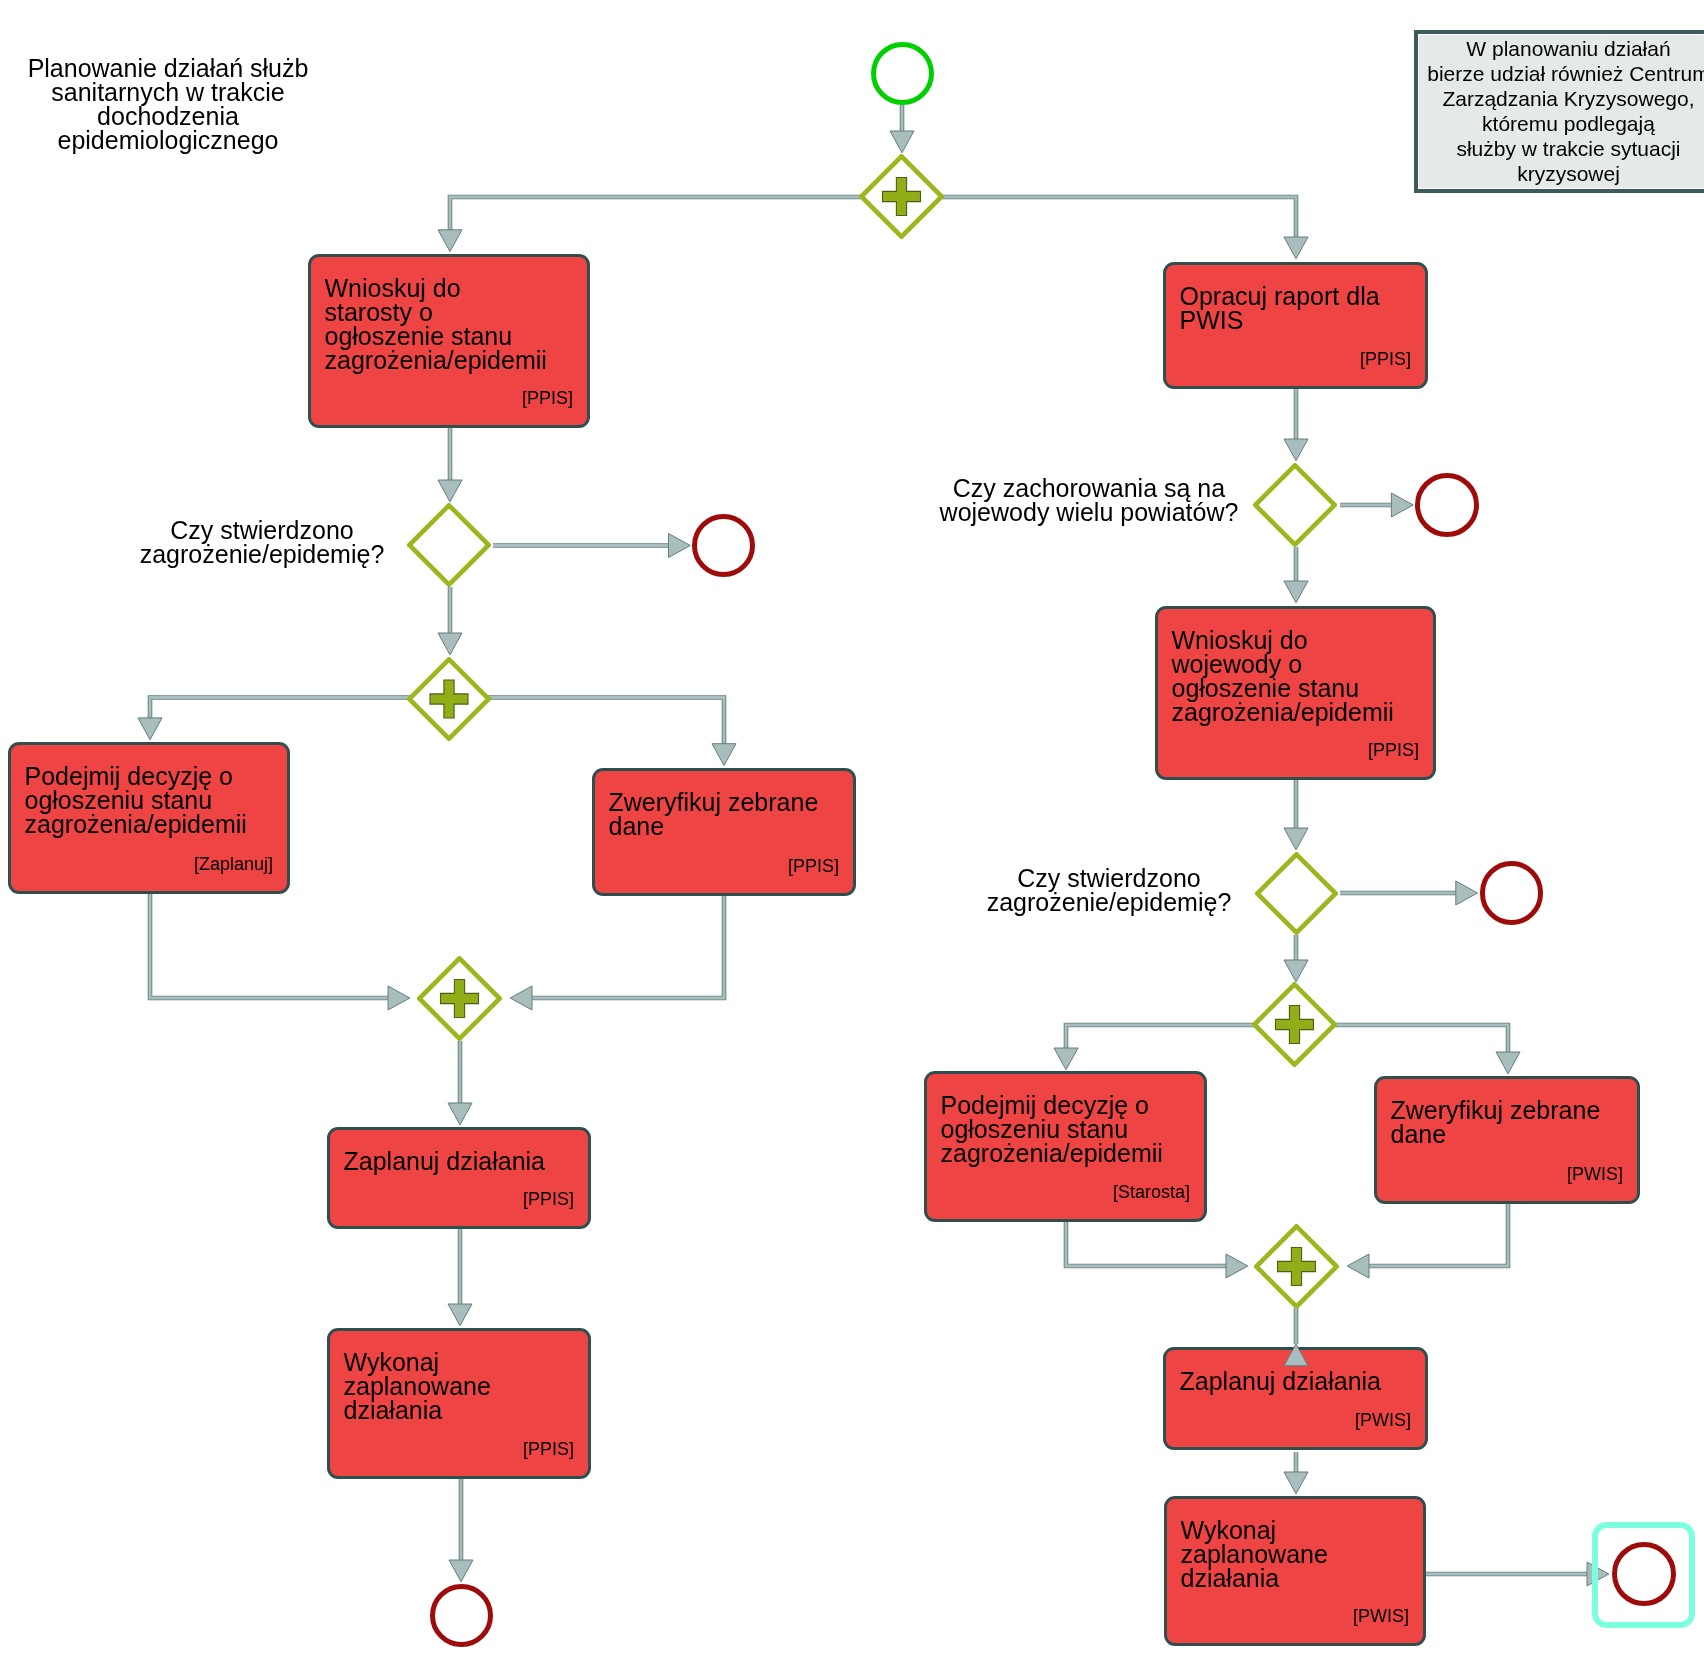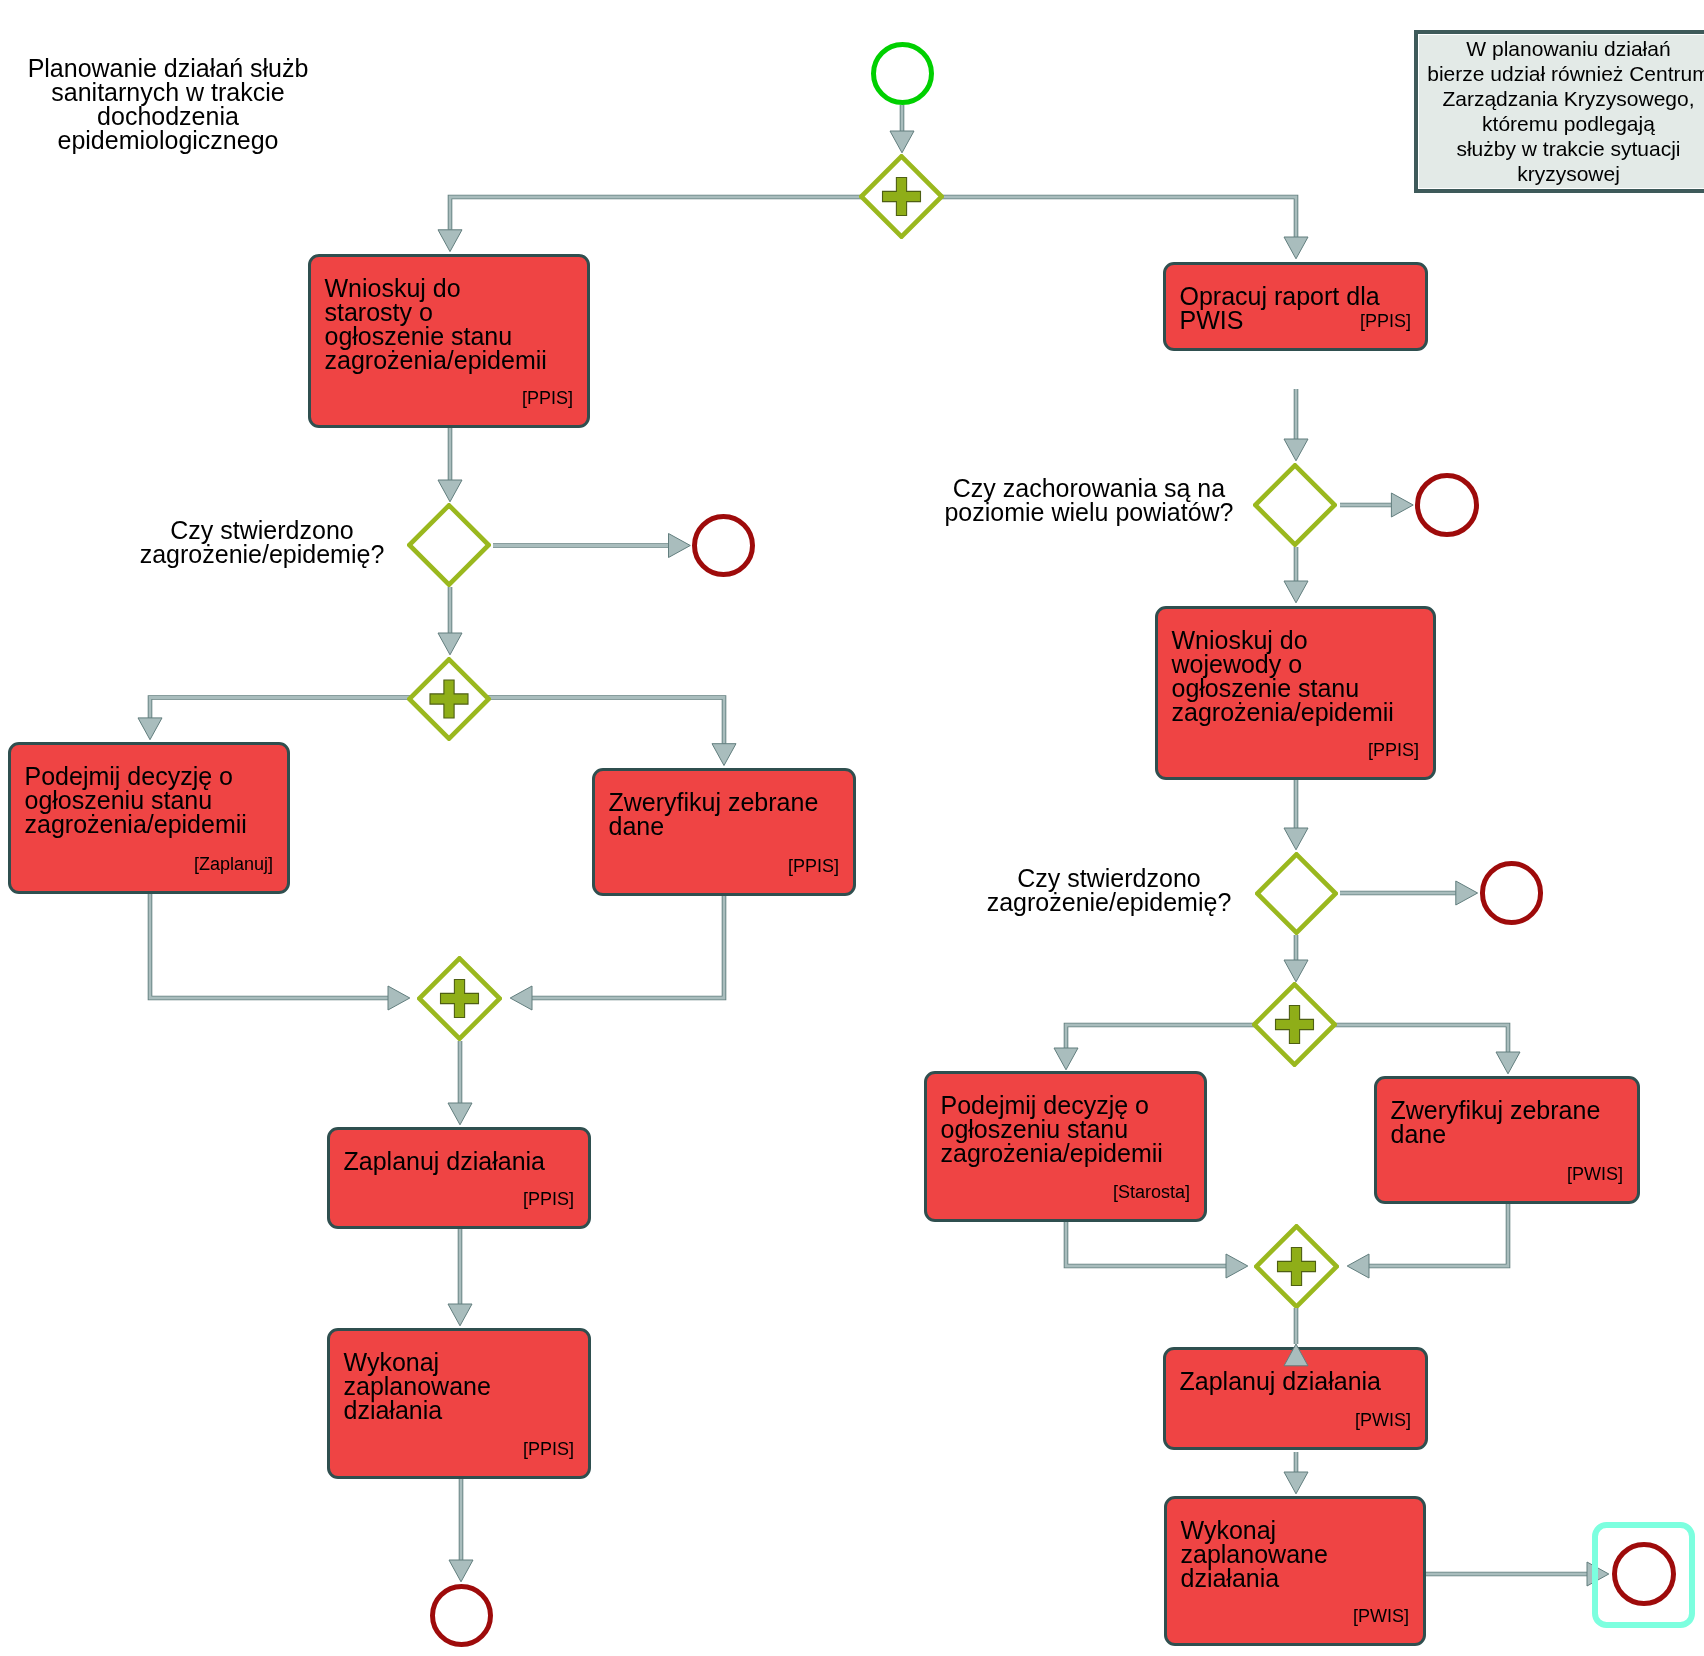--- a/index.html
+++ b/index.html
@@ -195,21 +195,21 @@
 <polygon points="42.50,2.3 82.70,42.50 42.50,82.70 2.3,42.50" fill="#ffffff" stroke="#9ab81e" stroke-width="4.6" stroke-linejoin="miter"></polygon>
 <polygon points="37.40,23.50 47.60,23.50 47.60,37.40 61.50,37.40 61.50,47.60 47.60,47.60 47.60,61.50 37.40,61.50 37.40,47.60 23.50,47.60 23.50,37.40 37.40,37.40" fill="#8fae18" stroke="#4e5f12" stroke-width="1.1" stroke-linejoin="miter"></polygon>
 </svg></div>
 <div class="task" style="left:308px;top:254px;width:282px;height:174px;">
 <div class="ttl">Wnioskuj do
 starosty o
 ogłoszenie stanu
 zagrożenia/epidemii</div>
 <div class="role">[PPIS]</div>
 </div>
-<div class="task" style="left:1163px;top:262px;width:265px;height:89px;">
+<div class="task" style="left:1163px;top:262px;width:265px;height:127px;">
 <div class="ttl">Opracuj raport dla
 PWIS</div>
 <div class="role">[PPIS]</div>
 </div>
 <div class="task" style="left:8px;top:742px;width:282px;height:152px;">
 <div class="ttl">Podejmij decyzję o
 ogłoszeniu stanu
 zagrożenia/epidemii</div>
 <div class="role">[Zaplanuj]</div>
 </div>
@@ -256,21 +256,21 @@
 działania</div>
 <div class="role">[PWIS]</div>
 </div>
 <div class="glabel" style="left:5.5px;top:55.5px;width:325px;">Planowanie działań służb
 sanitarnych w trakcie
 dochodzenia
 epidemiologicznego</div>
 <div class="glabel" style="left:136px;top:517.5px;width:252px;">Czy stwierdzono
 zagrożenie/epidemię?</div>
 <div class="glabel" style="left:939px;top:476.2px;width:300px;">Czy zachorowania są na
-poziomie wielu powiatów?</div>
+wojewody wielu powiatów?</div>
 <div class="glabel" style="left:983px;top:865.5px;width:252px;">Czy stwierdzono
 zagrożenie/epidemię?</div>
 <div class="note" style="left:1374px;top:29.5px;width:309px;height:163px;margin-left:40px;">
 <div class="frame"></div>
 <div class="ntxt">W planowaniu działań
 bierze udział również Centrum
 Zarządzania Kryzysowego,
 któremu podlegają
 służby w trakcie sytuacji
 kryzysowej</div>

